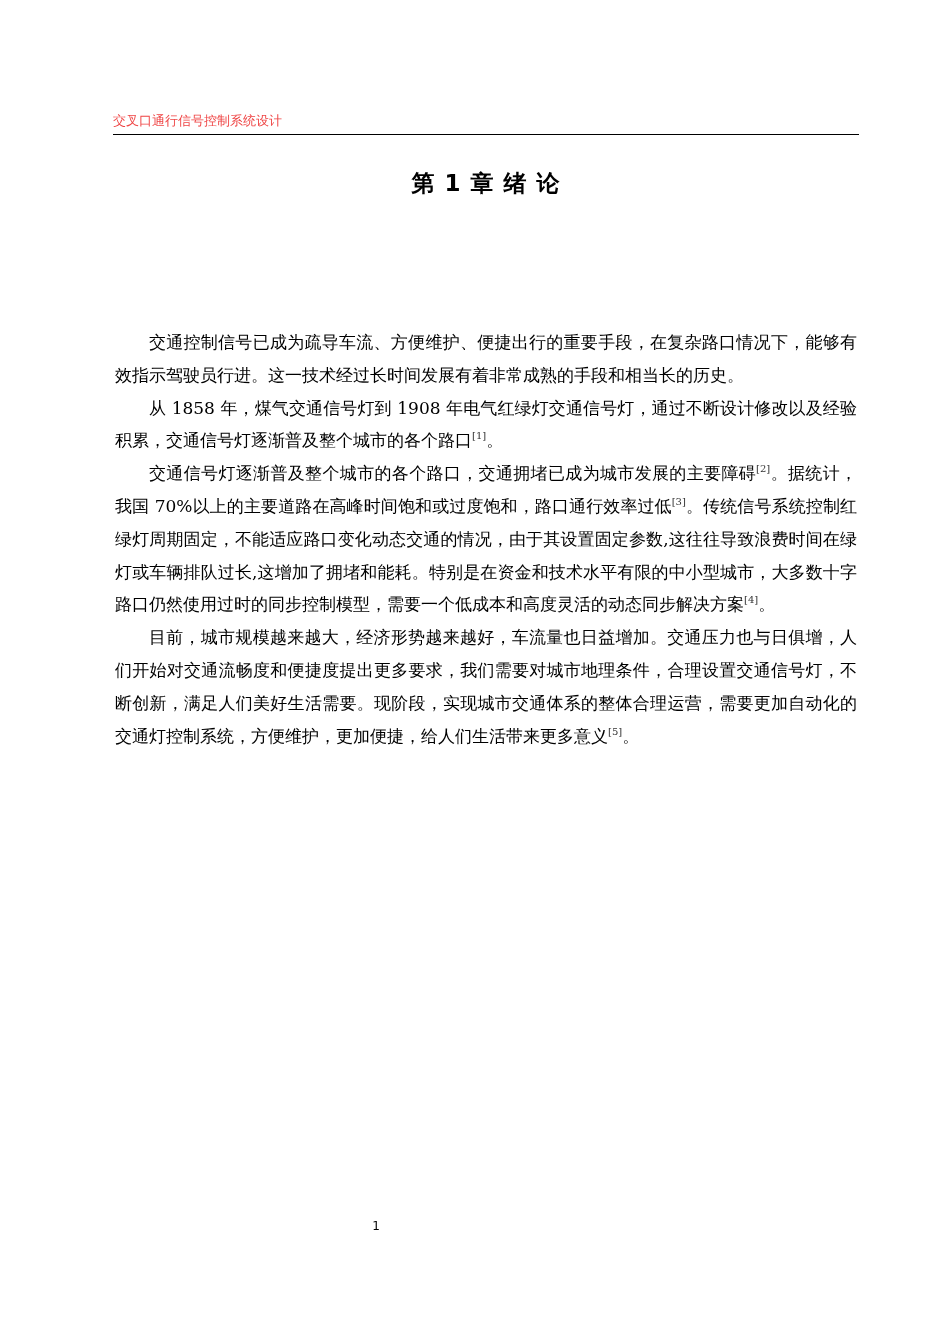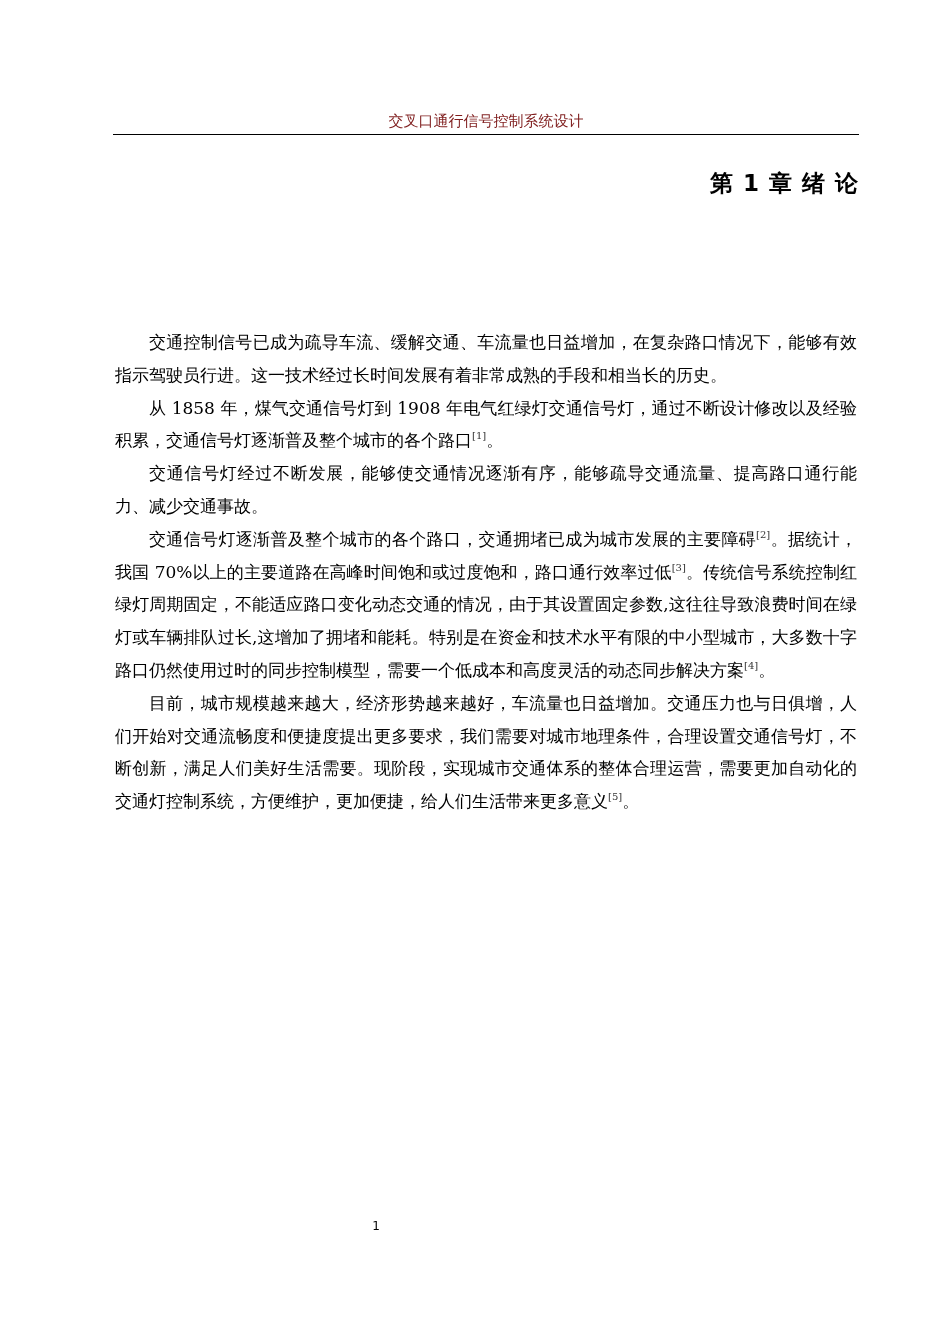--- a/index.html
+++ b/index.html
@@ -19,40 +19,39 @@
       left: 0; top: 0;
       width: 950px;
       height: 1344px;
       background: #fff;
     }
     .running-header {
       position: absolute;
       left: 113px;
       width: 746px;
       top: 112px;
-      text-align: center;
       font-family: "DejaVu Sans", sans-serif;
-      font-size: 15px;
-      color: #7f1d1d;
+      font-size: 13px;
+      color: #ef4444;
       letter-spacing: 0px;
     }
     .header-rule {
       position: absolute;
       left: 113px;
       width: 746px;
       top: 134px;
       height: 0;
       border-top: 1.5px solid #000;
     }
     .chapter-title {
       position: absolute;
       left: 113px;
       width: 746px;
       top: 168px;
-      text-align: right;
+      text-align: center;
       font-family: "DejaVu Sans", sans-serif;
       font-weight: bold;
       font-size: 23px;
       letter-spacing: 1px;
     }
     .section-title {
       position: absolute;
       left: 115px;
       top: 272px;
       font-family: "DejaVu Sans", sans-serif;
@@ -95,22 +94,21 @@
 
 <div class="page">
 
   <div class="running-header">交叉口通行信号控制系统设计</div>
   <div class="header-rule"></div>
 
   <div class="chapter-title">第 1 章  绪  论</div>
 
 
   <div class="body">
-    <p class="para"><span>交通控制信号已成为疏导车流、缓解交通、车流量也日益增加，在复杂路口情况下，能够有效指示驾驶员行进。这一技术经过长时间发展有着非常成熟的手段和相当长的历史。</span></p>
+    <p class="para"><span>交通控制信号已成为疏导车流、方便维护、便捷出行的重要手段，在复杂路口情况下，能够有效指示驾驶员行进。这一技术经过长时间发展有着非常成熟的手段和相当长的历史。</span></p>
     <p class="para"><span>从 1858 年，煤气交通信号灯到 1908 年电气红绿灯交通信号灯，通过不断设计修改以及经验积累，交通信号灯逐渐普及整个城市的各个路口</span><sup class="cite">[1]</sup><span>。</span></p>
-    <p class="para"><span>交通信号灯经过不断发展，能够使交通情况逐渐有序，能够疏导交通流量、提高路口通行能力、减少交通事故。</span></p>
     <p class="para"><span>交通信号灯逐渐普及整个城市的各个路口，交通拥堵已成为城市发展的主要障碍</span><sup class="cite">[2]</sup><span>。据统计，我国 70%以上的主要道路在高峰时间饱和或过度饱和，路口通行效率过低</span><sup class="cite">[3]</sup><span>。传统信号系统控制红绿灯周期固定，不能适应路口变化动态交通的情况，由于其设置固定参数,这往往导致浪费时间在绿灯或车辆排队过长,这增加了拥堵和能耗。特别是在资金和技术水平有限的中小型城市，大多数十字路口仍然使用过时的同步控制模型，需要一个低成本和高度灵活的动态同步解决方案</span><sup class="cite">[4]</sup><span>。</span></p>
     <p class="para"><span>目前，城市规模越来越大，经济形势越来越好，车流量也日益增加。交通压力也与日俱增，人们开始对交通流畅度和便捷度提出更多要求，我们需要对城市地理条件，合理设置交通信号灯，不断创新，满足人们美好生活需要。现阶段，实现城市交通体系的整体合理运营，需要更加自动化的交通灯控制系统，方便维护，更加便捷，给人们生活带来更多意义</span><sup class="cite">[5]</sup><span>。</span></p>
   </div>
 
   <div class="page-number">1</div>
 
 </div>
 
 </body></html>

